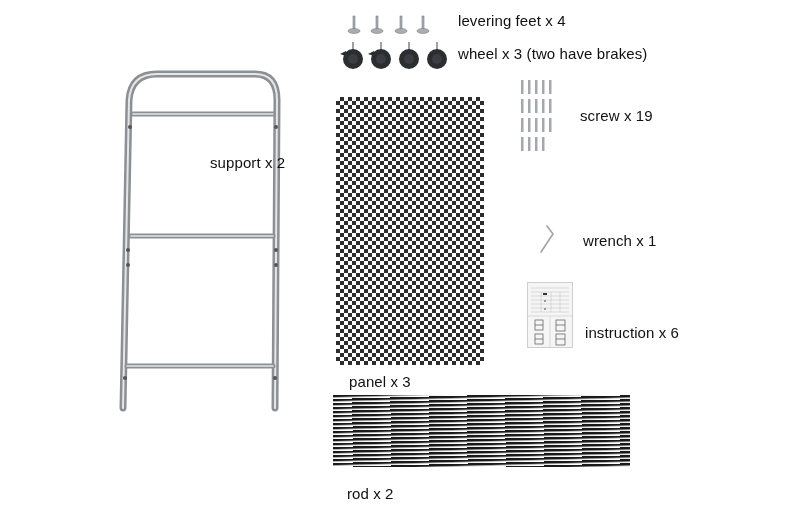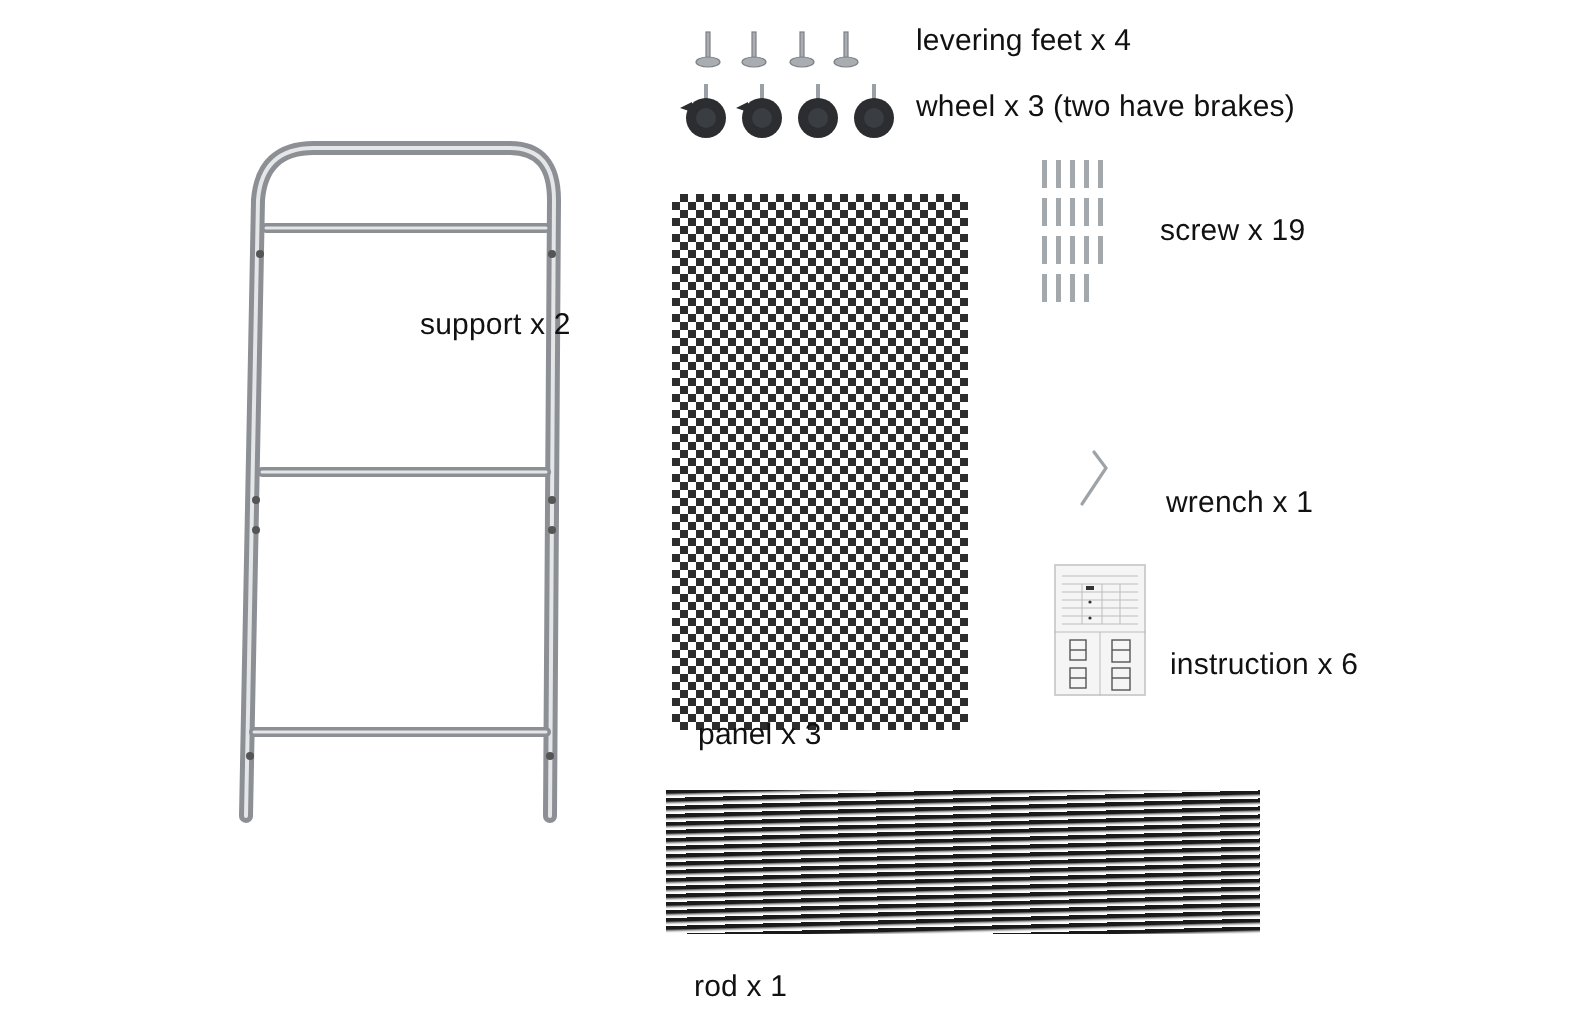--- a/index.html
+++ b/index.html
@@ -78,21 +78,21 @@
 
 <div class="part" style="left:336px;top:97px;width:148px;height:268px;
             background-color:#ffffff;
             background-image:
               linear-gradient(45deg, #1c1c1c 25%, transparent 25%, transparent 75%, #1c1c1c 75%),
               linear-gradient(45deg, #1c1c1c 25%, transparent 25%, transparent 75%, #1c1c1c 75%);
             background-size:8px 8px; background-position:0 0, 4px 4px;
             opacity:0.92;">
   <span></span>
 </div>
-<div class="label" style="left:349px;top:359px;">panel x 3</div>
+<div class="label" style="left:349px;top:373px;">panel x 3</div>
 
 <div class="part" style="left:520px;top:80px;">
   <svg width="36" height="75" viewBox="0 0 36 75">
     <g fill="#a3a8ad">
       <rect x="1" y="0" width="2.5" height="14"></rect>
         <rect x="8" y="0" width="2.5" height="14"></rect>
         <rect x="15" y="0" width="2.5" height="14"></rect>
         <rect x="22" y="0" width="2.5" height="14"></rect>
         <rect x="29" y="0" width="2.5" height="14"></rect>
       <rect x="1" y="19" width="2.5" height="14"></rect>
@@ -112,21 +112,21 @@
     </g>
   </svg>
 </div>
 <div class="label" style="left:580px;top:107px;">screw x 19</div>
 
 <div class="part" style="left:537px;top:224px;">
   <svg width="20" height="30" viewBox="0 0 20 30">
     <path d="M10 2 L16 10 L4 28" fill="none" stroke="#9ea3a8" stroke-width="1.6" stroke-linecap="round"></path>
   </svg>
 </div>
-<div class="label" style="left:583px;top:243px;text-align:right;">wrench x 1</div>
+<div class="label" style="left:583px;top:232px;text-align:right;">wrench x 1</div>
 
 <div class="part" style="left:527px;top:282px;">
   <svg width="46" height="66" viewBox="0 0 46 66">
     <rect x="0.5" y="0.5" width="45" height="65" fill="#f5f5f5" stroke="#cfcfcf"></rect>
     <g stroke="#bdbdbd" stroke-width="0.5">
       <line x1="4" y1="6" x2="42" y2="6"></line>
       <line x1="4" y1="10" x2="42" y2="10"></line>
         <line x1="4" y1="14" x2="42" y2="14"></line>
       <line x1="4" y1="18" x2="42" y2="18"></line>
         <line x1="4" y1="22" x2="42" y2="22"></line>
@@ -156,13 +156,13 @@
   </svg>
 </div>
 <div class="label" style="left:585px;top:324px;">instruction x 6</div>
 
 <div class="part" style="left:333px;top:395px;width:297px;height:72px;
             background-image: repeating-linear-gradient(178.5deg,
               #1a1a1a 0px, #1a1a1a 1.6px,
               #8a8a8a 2.2px, #e6e6e6 3px, #ffffff 3.6px, #ffffff 4px);">
   <span></span>
 </div>
-<div class="label" style="left:347px;top:485px;">rod x 1</div>
+<div class="label" style="left:347px;top:485px;">rod x 2</div>
 
 </body></html>

